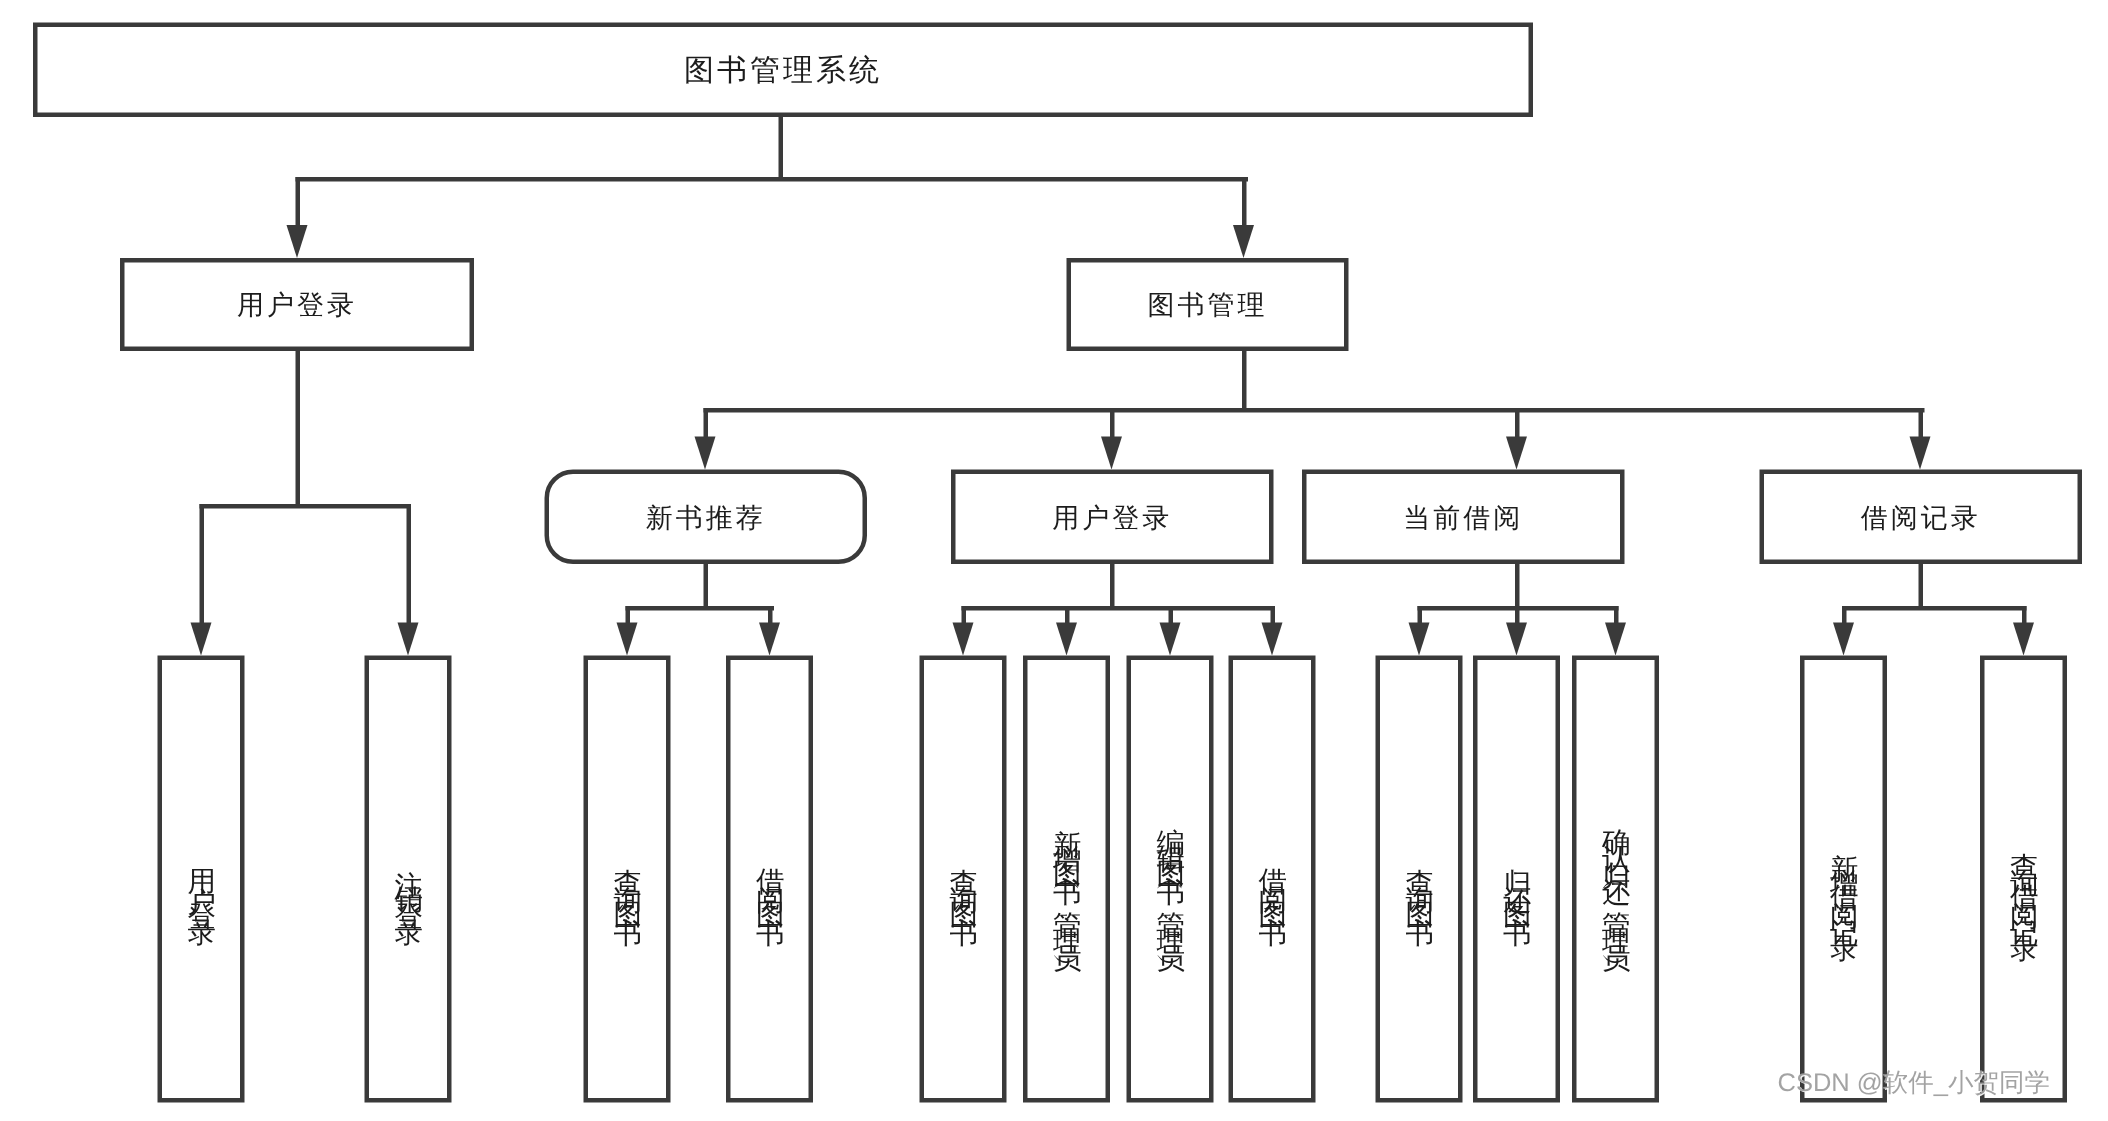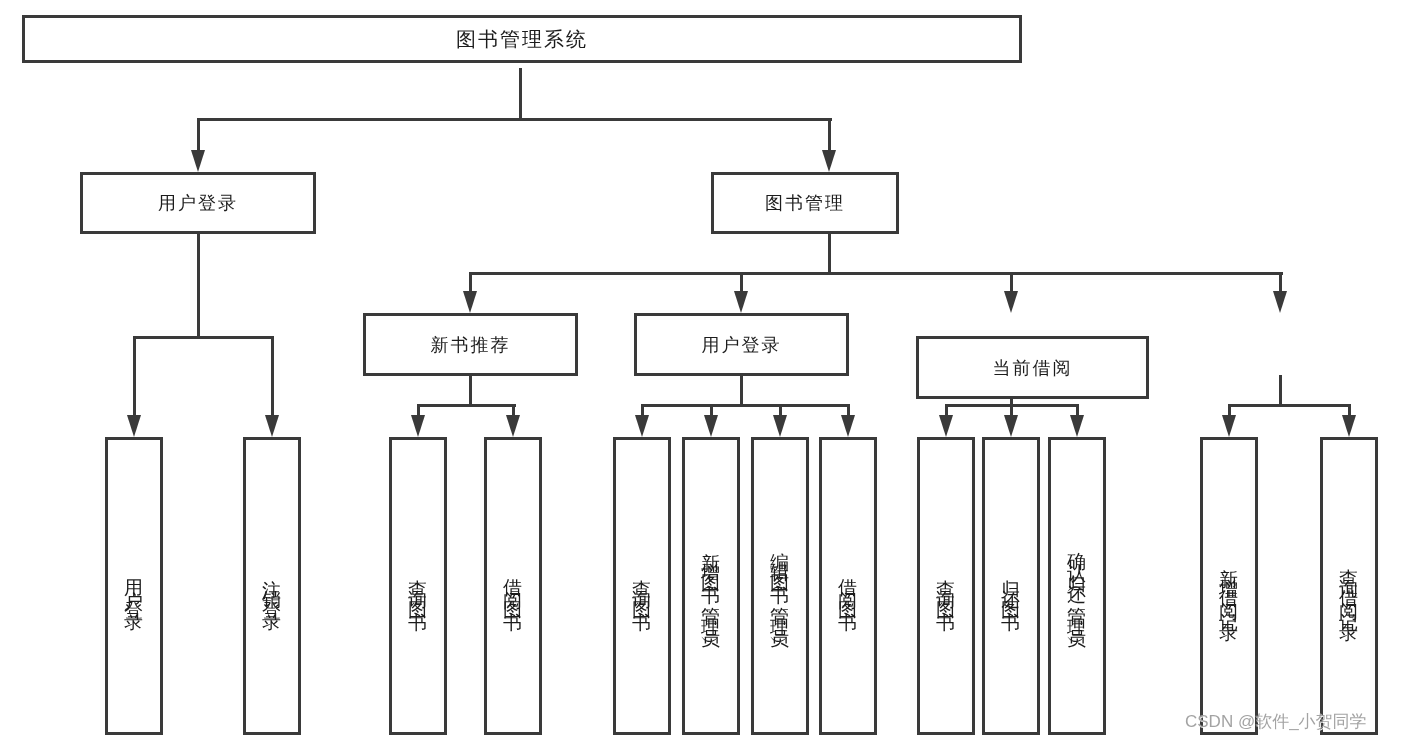--- a/index.html
+++ b/index.html
@@ -125,39 +125,42 @@
   <div class="line" style="left:1076px; top:404px; width:3px; height:13px;"></div>
   <div class="arrow" style="left:1070px; top:415px;"></div>
 
   <div class="line" style="left:1279px; top:375px; width:3px; height:29px;"></div>
   <div class="line" style="left:1228px; top:404px; width:123px; height:3px;"></div>
   <div class="line" style="left:1228px; top:404px; width:3px; height:13px;"></div>
   <div class="arrow" style="left:1222px; top:415px;"></div>
   <div class="line" style="left:1348px; top:404px; width:3px; height:13px;"></div>
   <div class="arrow" style="left:1342px; top:415px;"></div>
 
-  <div class="box" style="left:22px; top:15px; width:1000px; height:48px;">
+  <div class="box" style="left:22px; top:15px; width:1000px; height:63px;">
     <span class="root-label">图书管理系统</span>
   </div>
 
   <div class="box" style="left:80px; top:172px; width:236px; height:62px;">
     <span class="h-label">用户登录</span>
   </div>
   <div class="box" style="left:711px; top:172px; width:188px; height:62px;">
     <span class="h-label">图书管理</span>
   </div>
 
-  <div class="box" style="left:363px; top:313px; width:215px; height:63px;">
+  <div class="box" style="left:363px; top:313px; width:215px; height:63px;border-radius:19px;">
     <span class="h-label">新书推荐</span>
   </div>
   <div class="box" style="left:634px; top:313px; width:215px; height:63px;">
     <span class="h-label">用户登录</span>
   </div>
-  <div class="box" style="left:916px; top:313px; width:233px; height:63px;margin-top:23px;">
+  <div class="box" style="left:868px; top:313px; width:215px; height:63px;">
     <span class="h-label">当前借阅</span>
+  </div>
+  <div class="box" style="left:1173px; top:313px; width:215px; height:63px;">
+    <span class="h-label">借阅记录</span>
   </div>
 
   <div class="box v-box" style="left:105px; top:437px; width:58px; height:298px;">
     <span>用户登录</span>
   </div>
   <div class="box v-box" style="left:243px; top:437px; width:58px; height:298px;">
     <span>注销登录</span>
   </div>
 
   <div class="box v-box" style="left:389px; top:437px; width:58px; height:298px;">

